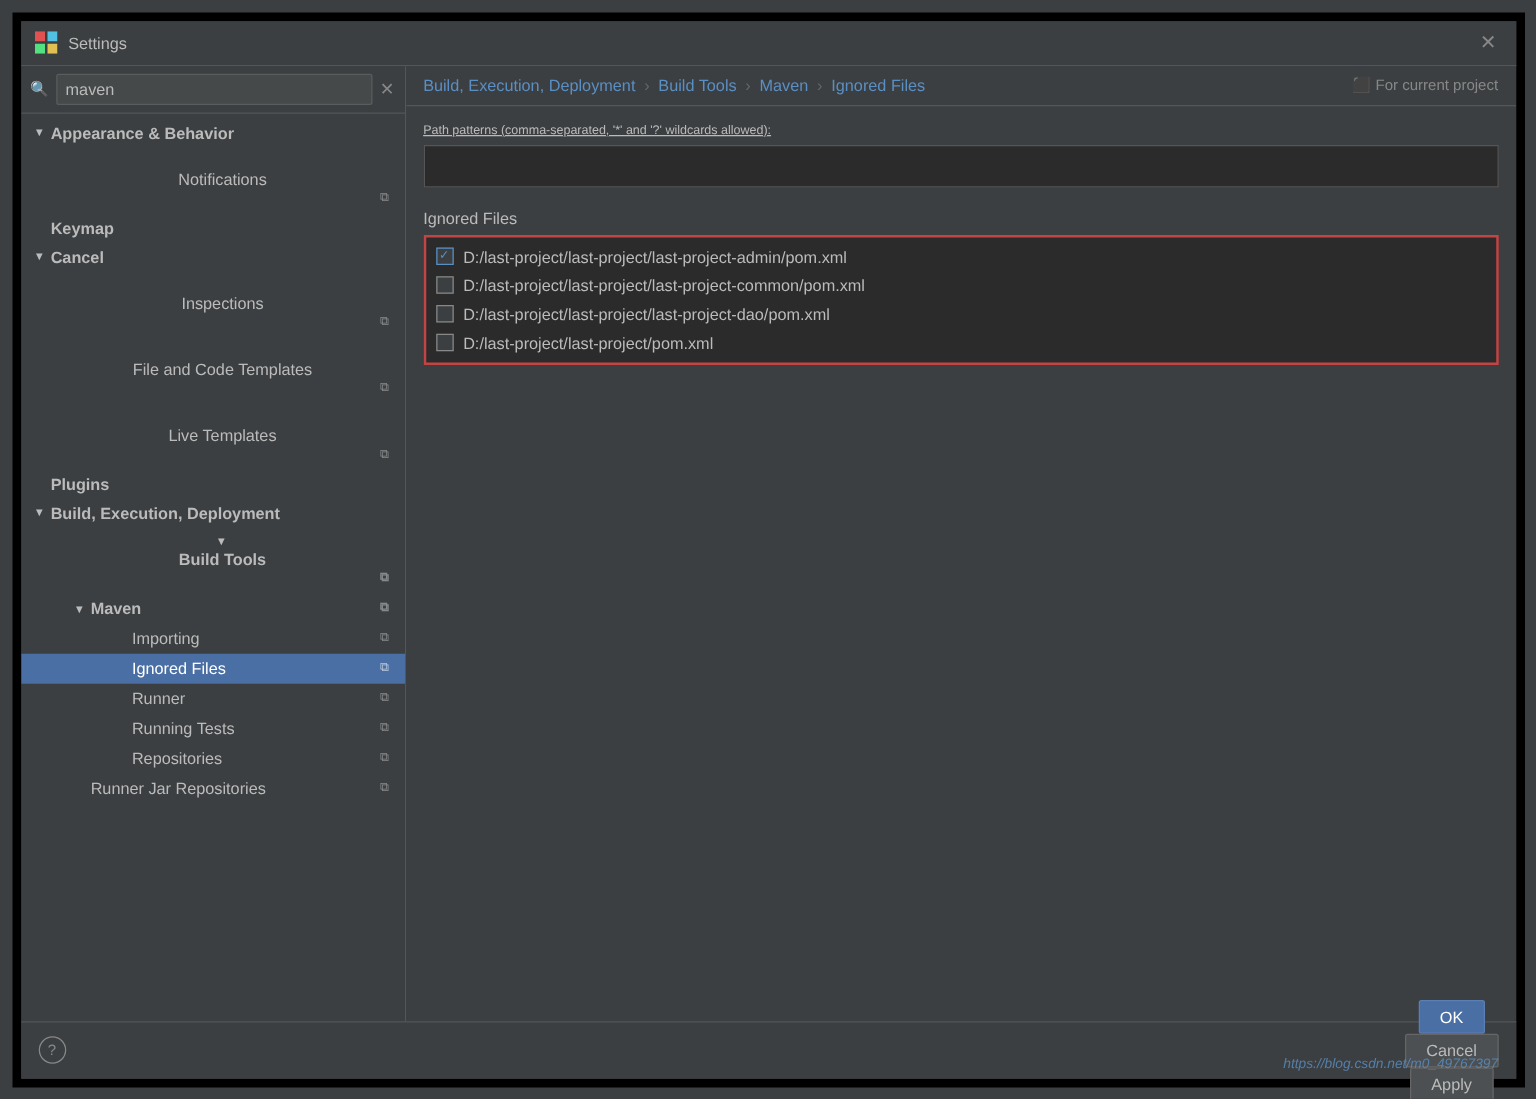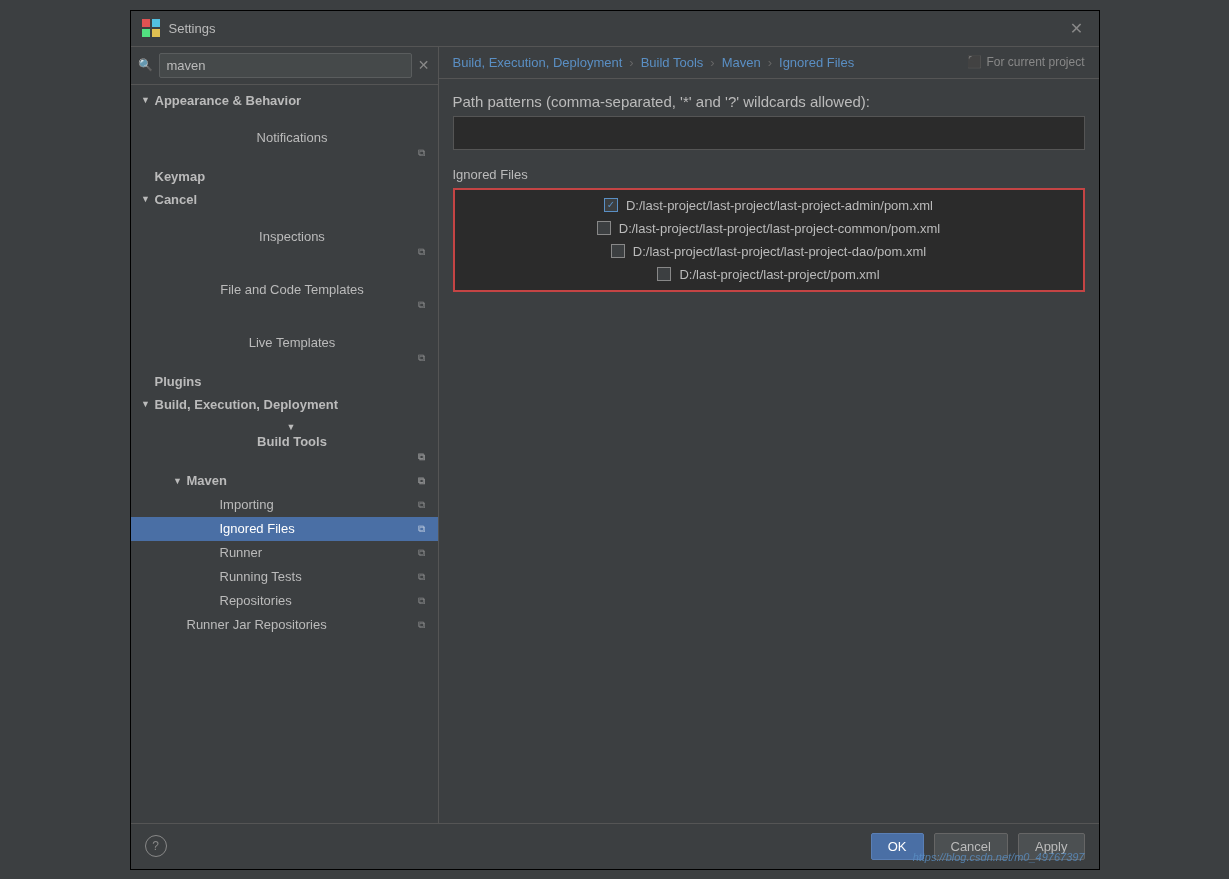--- a/index.html
+++ b/index.html
@@ -9,24 +9,24 @@
       color: #bbbbbb;
       font-size: 13px;
       width: 1229px;
       height: 879px;
       overflow: hidden;
       display: flex;
       align-items: center;
       justify-content: center;
     }
     .dialog {
-      width: 970px;
+      width: 1210px;
       height: 860px;
       background: #3c3f41;
-      border: 1px solid #000000;
+      border: 7px solid #000000;
       display: flex;
       flex-direction: column;
       position: relative;
     }
     .title-bar {
       background: #3c3f41;
       height: 36px;
       display: flex;
       align-items: center;
       padding: 0 10px;
@@ -169,21 +169,22 @@
       gap: 4px;
     }
     .panel-body {
       flex: 1;
       padding: 14px;
       overflow-y: auto;
     }
     .path-patterns-label {
       color: #bbbbbb;
       margin-bottom: 6px;
-      font-size: 15px;
+      font-size: 10px;
+      text-decoration: underline;
     }
     .path-patterns-input {
       width: 100%;
       height: 34px;
       background: #2b2b2b;
       border: 1px solid #555;
       color: #bbbbbb;
       padding: 4px 6px;
       font-size: 13px;
       outline: none;
@@ -199,21 +200,20 @@
       border: 2px solid #c44444;
       background: #2b2b2b;
       padding: 4px 0;
     }
     .file-row {
       display: flex;
       align-items: center;
       padding: 4px 8px;
       gap: 8px;
       cursor: pointer;
-      justify-content: center;
     }
     .file-checkbox {
       width: 14px;
       height: 14px;
       border: 1px solid #888;
       background: #3c3f41;
       display: flex;
       align-items: center;
       justify-content: center;
       flex-shrink: 0;
@@ -249,22 +249,23 @@
       color: #888;
       display: flex;
       align-items: center;
       justify-content: center;
       cursor: pointer;
       font-size: 12px;
     }
     .footer-buttons {
       margin-left: auto;
       display: flex;
-      gap: 10px;
-      align-items: center;
+      gap: 0;
+      align-items: center;
+      flex-direction: column;
     }
     .btn {
       padding: 5px 16px;
       font-size: 13px;
       cursor: pointer;
       border-radius: 2px;
     }
     .btn-primary {
       background: #4a6fa5;
       color: #fff;

